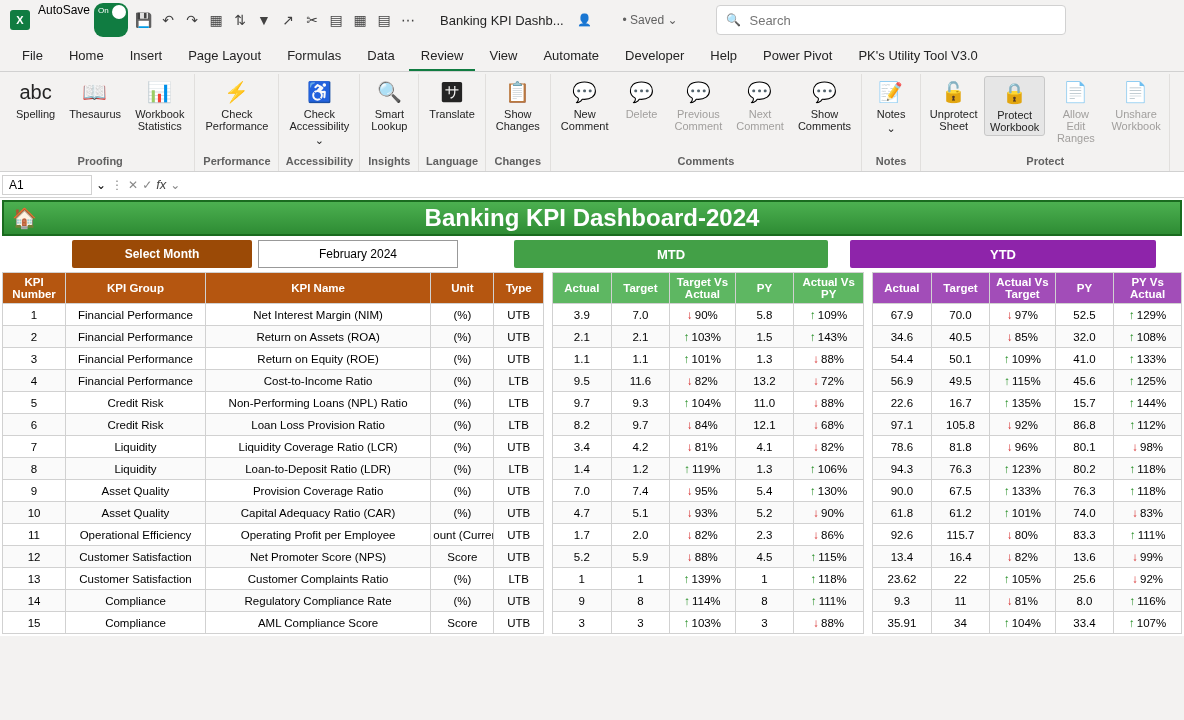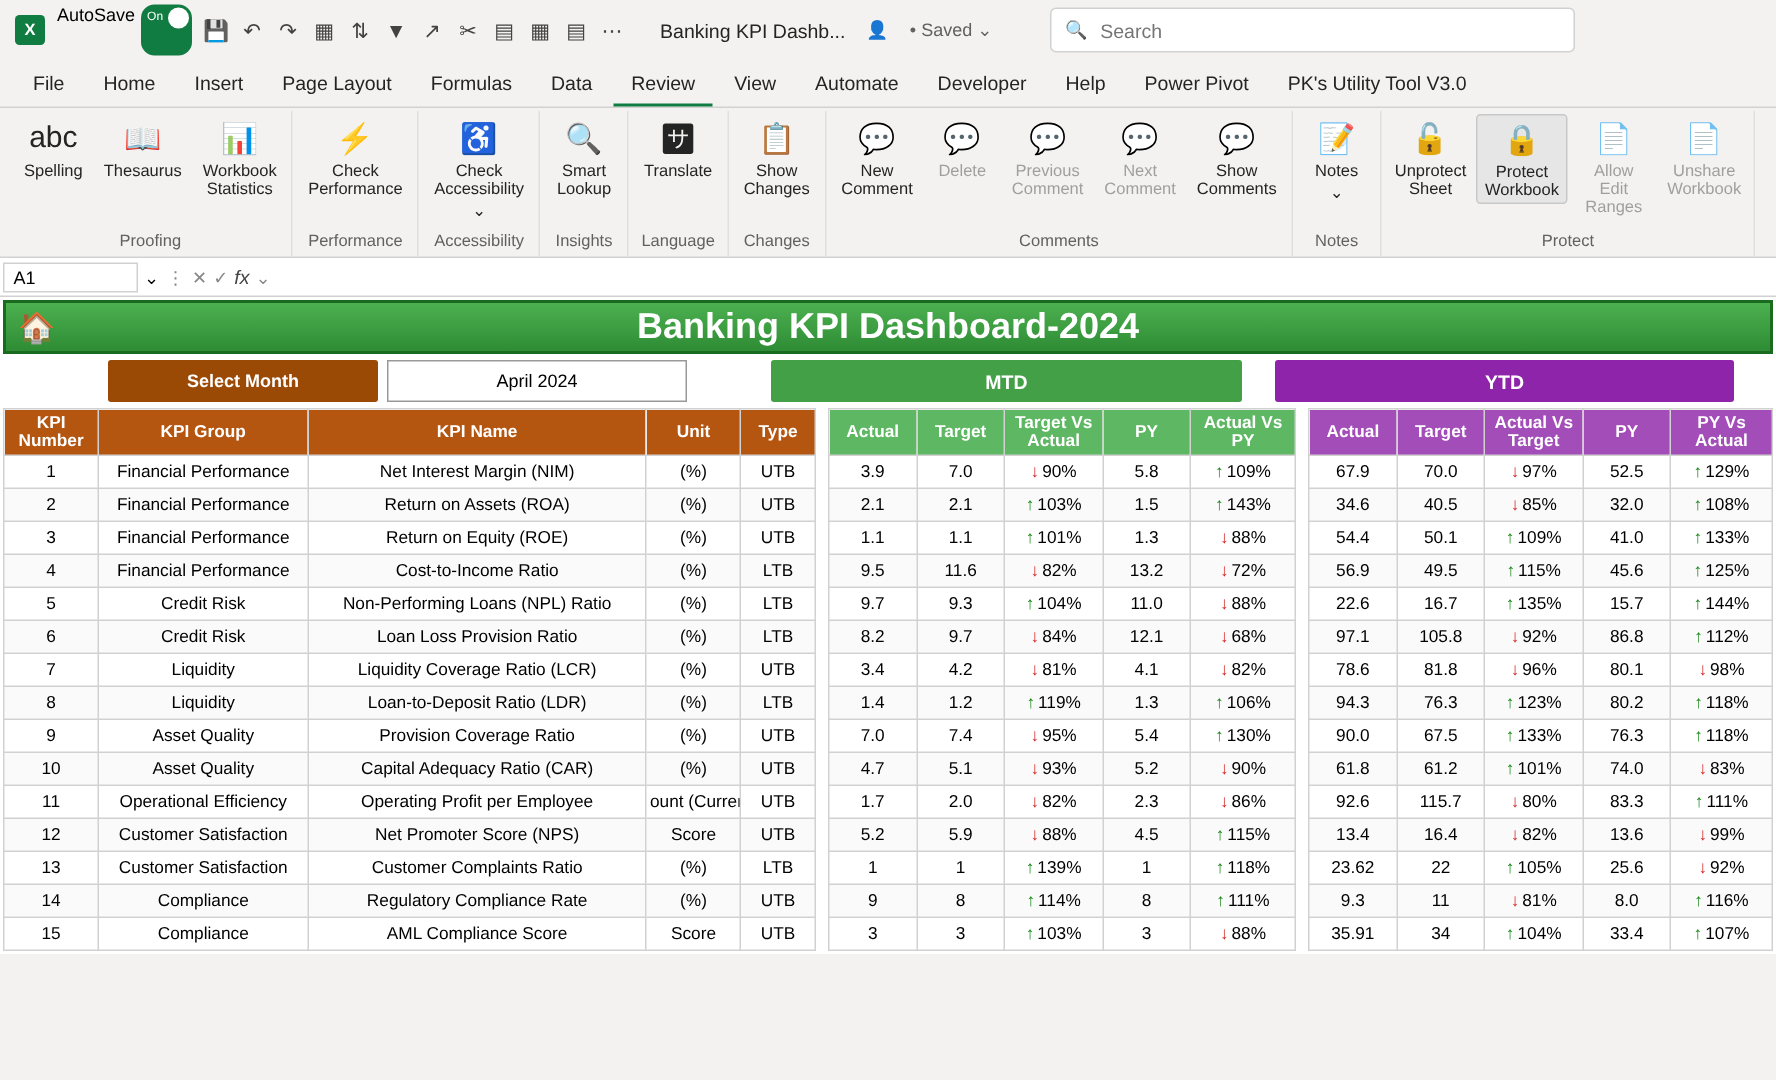--- a/index.html
+++ b/index.html
@@ -6,36 +6,36 @@
 body { background: #f3f2f1; width: 1184px; height: 720px; overflow: hidden; font-size: 12px; }
 
 .titlebar { display: flex; align-items: center; height: 40px; padding: 0 10px; gap: 8px; background: #f3f2f1; }
 .excel-logo { width: 20px; height: 20px; background: #107c41; border-radius: 3px; display: flex; align-items: center; justify-content: center; color: #fff; font-weight: bold; font-size: 11px; }
 .autosave { display: flex; align-items: flex-start; gap: 4px; font-size: 12px; }
 .toggle { width: 34px; height: 34px; background: #107c41; border-radius: 9px; position: relative; }
 .toggle::after { content: ''; position: absolute; right: 2px; top: 2px; width: 14px; height: 14px; background: #fff; border-radius: 50%; }
 .toggle .on { color: #fff; font-size: 8px; position: absolute; left: 4px; top: 3px; }
 .qat-icon { width: 16px; height: 16px; display: flex; align-items: center; justify-content: center; color: #424242; font-size: 14px; cursor: pointer; }
 .doc-title { margin-left: 16px; font-size: 13px; color: #242424; flex: 0 0 auto; }
-.saved { font-size: 12px; color: #616161; margin-left: 6px; }
+.saved { font-size: 12px; color: #616161; margin-left: 22px; }
 .search-box { margin-left: 30px; width: 350px; height: 30px; background: #fff; border: 1px solid #d1d1d1; border-radius: 4px; display: flex; align-items: center; padding: 0 10px; gap: 8px; }
 .search-box input { border: none; outline: none; flex: 1; font-size: 13px; }
 
 .tabs { display: flex; height: 32px; align-items: flex-end; padding: 0 10px; gap: 2px; border-bottom: 1px solid #d1d1d1; background: #f3f2f1; }
 .tab { padding: 6px 12px; font-size: 13px; color: #242424; cursor: pointer; border-bottom: 2px solid transparent; }
 .tab.active { border-bottom: 2px solid #107c41; font-weight: 400; }
 
 .ribbon { display: flex; height: 100px; background: #f3f2f1; border-bottom: 1px solid #d1d1d1; padding: 2px 6px 0; }
 .ribbon-group { display: flex; flex-direction: column; align-items: center; border-right: 1px solid #e1dfdd; padding: 0 4px; }
 .ribbon-items { display: flex; flex: 1; align-items: flex-start; gap: 2px; padding-top: 2px; }
 .ribbon-btn { display: flex; flex-direction: column; align-items: center; justify-content: flex-start; padding: 2px 6px; gap: 2px; cursor: pointer; font-size: 11px; color: #242424; text-align: center; min-width: 50px; }
 .ribbon-btn.disabled { color: #a19f9d; }
 .ribbon-btn.active { background: #e6e6e6; border: 1px solid #c8c8c8; border-radius: 3px; }
 .ribbon-icon { width: 28px; height: 28px; display: flex; align-items: center; justify-content: center; font-size: 20px; }
-.ribbon-group-label { font-size: 11px; color: #616161; padding: 2px 0 4px; }
+.ribbon-group-label { font-size: 11px; color: #616161; padding: 2px 0 4px; font-weight: bold; }
 
 .formula-bar { display: flex; height: 26px; align-items: center; background: #fff; border-bottom: 1px solid #d1d1d1; padding: 0 2px; gap: 4px; }
 .name-box { width: 90px; height: 20px; border: 1px solid #d1d1d1; padding: 0 6px; font-size: 12px; display: flex; align-items: center; }
 .fx-sep { width: 14px; text-align: center; color: #888; }
 .fx { font-style: italic; font-size: 13px; color: #444; }
 
 .sheet { background: #fff; padding: 2px; }
 .dash-title { height: 36px; background: linear-gradient(#4cb050,#2e8c34); border: 2px solid #1a6b1f; color: #fff; display: flex; align-items: center; justify-content: center; font-size: 24px; font-weight: bold; position: relative; }
 .home-icn { position: absolute; left: 8px; font-size: 20px; color: #cde8cd; }
 
@@ -239,21 +239,21 @@
   <span style="color:#888">⌄</span>
 </div>
 
 <div class="sheet">
   <div class="dash-title">
     <span class="home-icn">🏠</span>
     <span>Banking KPI Dashboard-2024</span>
   </div>
   <div class="control-row">
     <div class="month-sel-lbl">Select Month</div>
-    <div class="month-sel-val">April 2024</div>
+    <div class="month-sel-val">February 2024</div>
     <div class="spacer"></div>
     <div class="mtd-hdr">MTD</div>
     <div class="gap6"></div>
     <div class="ytd-hdr">YTD</div>
   </div>
 
   <table class="kpi">
     <colgroup>
       <col class="col-num">
         <col class="col-grp">

